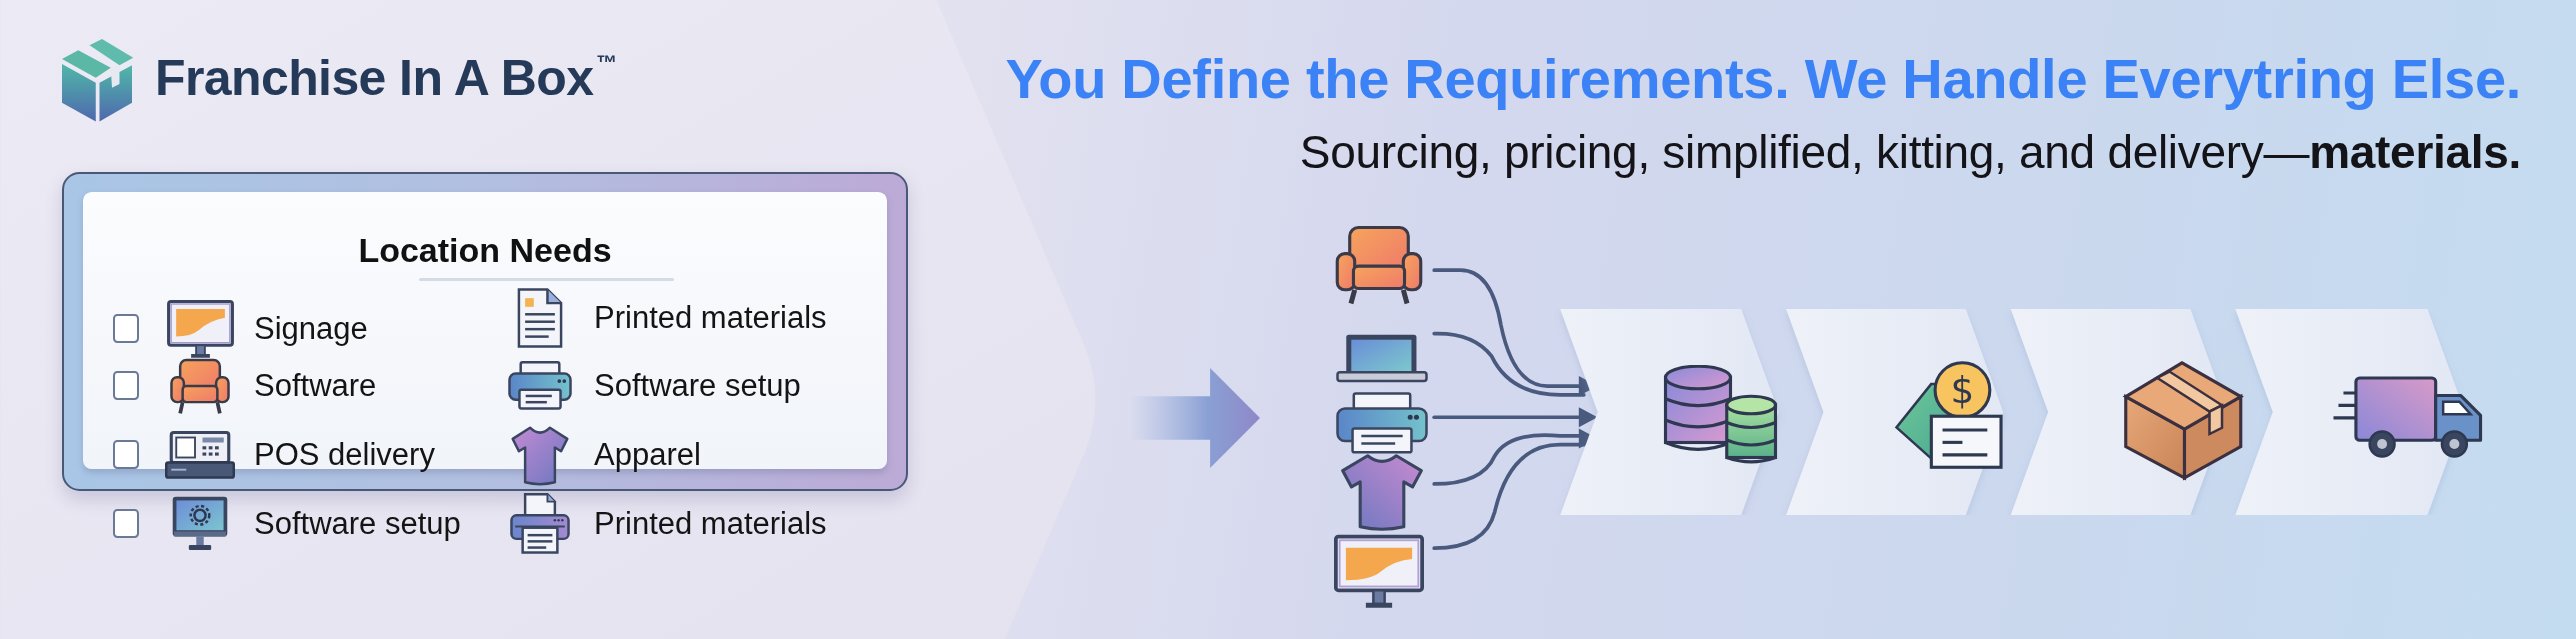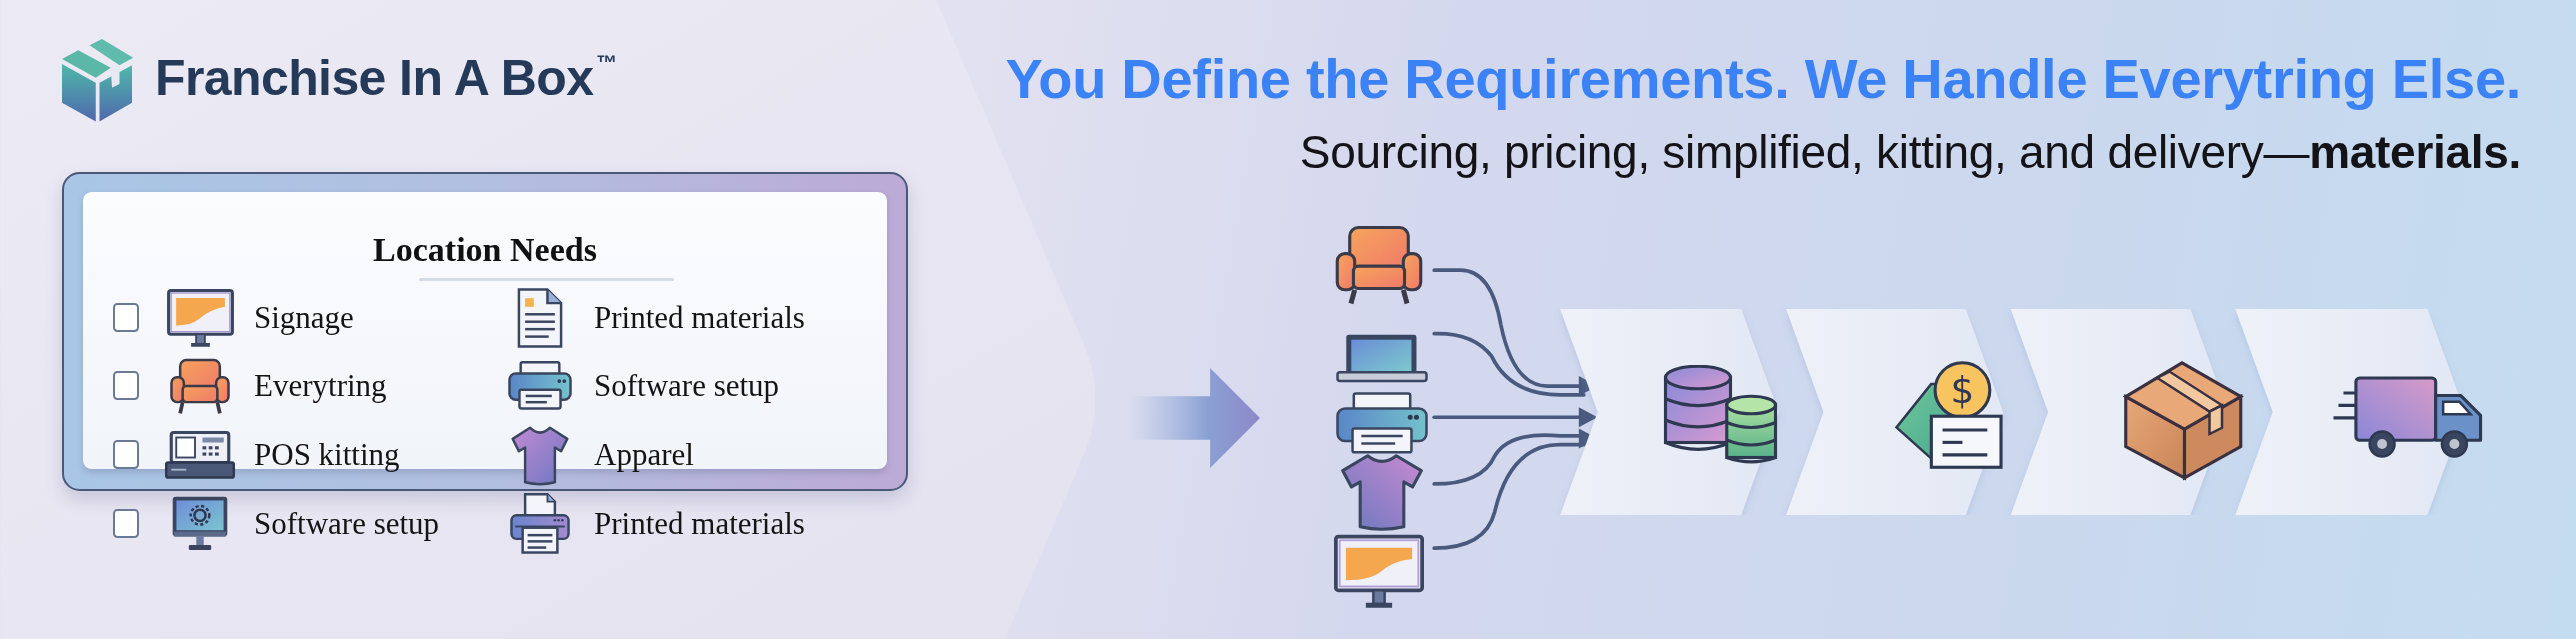--- a/index.html
+++ b/index.html
@@ -13,21 +13,21 @@
   .brand{left:155px;top:49px;font-size:50px;font-weight:700;color:#243a58;letter-spacing:-0.6px;white-space:nowrap;}
   .brand sup{font-size:21px;position:relative;top:-7.5px;margin-left:2.5px;}
   
   .headline{right:55px;top:46px;font-size:56px;font-weight:700;color:#3b82f6;white-space:nowrap;letter-spacing:-0.3px;}
   .subtitle{right:55px;top:125px;font-size:46px;color:#141418;white-space:nowrap;letter-spacing:-0.3px;}
   .subtitle b{font-weight:700;}
   
   .panel{left:62px;top:172px;width:846px;height:319px;border-radius:17.5px;
     background:linear-gradient(90deg,#a9c6e6 0%,#b2bfe0 50%,#bcaad6 100%);
     border:2.5px solid #4a5878;box-sizing:border-box;
-    box-shadow:0 8.7px 17.5px rgba(90,90,140,.22);font-family:Liberation Serif, serif;}
+    box-shadow:0 8.7px 17.5px rgba(90,90,140,.22);}
   .card{position:absolute;left:19px;top:17.5px;right:19px;bottom:20px;border-radius:8.7px;
     background:linear-gradient(180deg,#fbfcfe 0%,#f1f4f9 100%);
     box-shadow:0 3.7px 6.2px rgba(80,90,130,.25);}
   .card-title{position:absolute;left:0;right:0;top:39px;text-align:center;font-size:34px;font-weight:700;color:#111;}
   .card-underline{position:absolute;left:336px;width:255px;top:86px;height:3.7px;background:#d4dae6;border-radius:1.9px;}
   .row{position:absolute;height:62px;display:flex;align-items:center;}
   .cb{width:26px;height:29px;border:2.5px solid #6a7a96;border-radius:4.4px;box-sizing:border-box;background:#fff;margin-right:26px;}
   .ricon{width:70px;height:62px;display:flex;align-items:center;justify-content:center;margin-right:19px;}
   .rlabel{font-size:31px;color:#141414;white-space:nowrap;}
   
@@ -66,21 +66,21 @@
 <div class="abs brand"><span>Franchise In A Box</span><sup>™</sup></div>
 
 <div class="abs headline">You Define the Requirements. We Handle Everytring Else.</div>
 <div class="abs subtitle"><span>Sourcing, pricing, simplified, kitting, and delivery—</span><b>materials.</b></div>
 
 <div class="abs panel">
   <div class="card">
     <div class="card-title">Location Needs</div>
     <div class="card-underline"></div>
 
-    <div class="row" style="left:30px;top:95px;text-align:center;">
+    <div class="row" style="left:30px;top:106px;text-align:center;">
       <div class="cb"></div>
       <div class="ricon">
         <svg width="69" height="60" viewBox="0 0 110 96">
             <rect x="4" y="4" width="102" height="70" rx="4" fill="#f0f0f8" stroke="#3a4560" stroke-width="5"></rect>
             <rect x="8" y="8" width="94" height="62" fill="none" stroke="#9a8cc8" stroke-width="2"></rect>
             <path d="M16 16 H94 V30 Q70 34 52 50 Q40 60 16 60 Z" fill="#f5a74e"></path>
             <rect x="48" y="74" width="14" height="16" fill="#6a7aa0" stroke="#3a4560" stroke-width="3"></rect>
             <rect x="40" y="88" width="30" height="6" fill="#3a4560"></rect>
           </svg>
       </div>
@@ -96,42 +96,42 @@
                 <stop offset="1" stop-color="#ee7a6a"></stop>
               </linearGradient>
             </defs>
             <rect x="18" y="6" width="64" height="50" rx="10" fill="url(#ch1)" stroke="#3a3a48" stroke-width="4"></rect>
             <rect x="4" y="34" width="20" height="40" rx="9" fill="url(#ch1)" stroke="#3a3a48" stroke-width="4"></rect>
             <rect x="76" y="34" width="20" height="40" rx="9" fill="url(#ch1)" stroke="#3a3a48" stroke-width="4"></rect>
             <rect x="22" y="48" width="56" height="26" rx="6" fill="url(#ch1)" stroke="#3a3a48" stroke-width="4"></rect>
             <path d="M22 74 L18 92 M78 74 L82 92" stroke="#3a3a48" stroke-width="6"></path>
           </svg>
       </div>
-      <span class="rlabel">Everytring</span>
+      <span class="rlabel">Software</span>
     </div>
     <div class="row" style="left:30px;top:232px;">
       <div class="cb"></div>
       <div class="ricon">
         <svg width="70" height="50" viewBox="0 0 112 80">
             <rect x="10" y="4" width="92" height="48" rx="4" fill="#eef0f6" stroke="#3a4560" stroke-width="5"></rect>
             <rect x="18" y="12" width="30" height="32" fill="#fff" stroke="#3a4560" stroke-width="3"></rect>
             <rect x="60" y="12" width="34" height="8" fill="#7a8aa8"></rect>
             <g fill="#3a4560">
               <rect x="60" y="26" width="6" height="5"></rect>
               <rect x="70" y="26" width="6" height="5"></rect>
               <rect x="80" y="26" width="6" height="5"></rect>
               <rect x="60" y="36" width="6" height="5"></rect>
               <rect x="70" y="36" width="6" height="5"></rect>
               <rect x="80" y="36" width="6" height="5"></rect>
             </g>
             <rect x="2" y="52" width="108" height="24" rx="3" fill="#4a5878" stroke="#2e3850" stroke-width="4"></rect>
             <rect x="10" y="62" width="24" height="3" fill="#a8b4cc"></rect>
           </svg>
       </div>
-      <span class="rlabel">POS kitting</span>
+      <span class="rlabel">POS delivery</span>
     </div>
     <div class="row" style="left:30px;top:301px;">
       <div class="cb"></div>
       <div class="ricon">
         <svg width="62" height="60" viewBox="0 0 100 96">
             <defs>
               <linearGradient id="sc1" x1="0" y1="0" x2="1" y2="1">
                 <stop offset="0" stop-color="#6e8ed8"></stop>
                 <stop offset="1" stop-color="#7cc4d0"></stop>
               </linearGradient>

